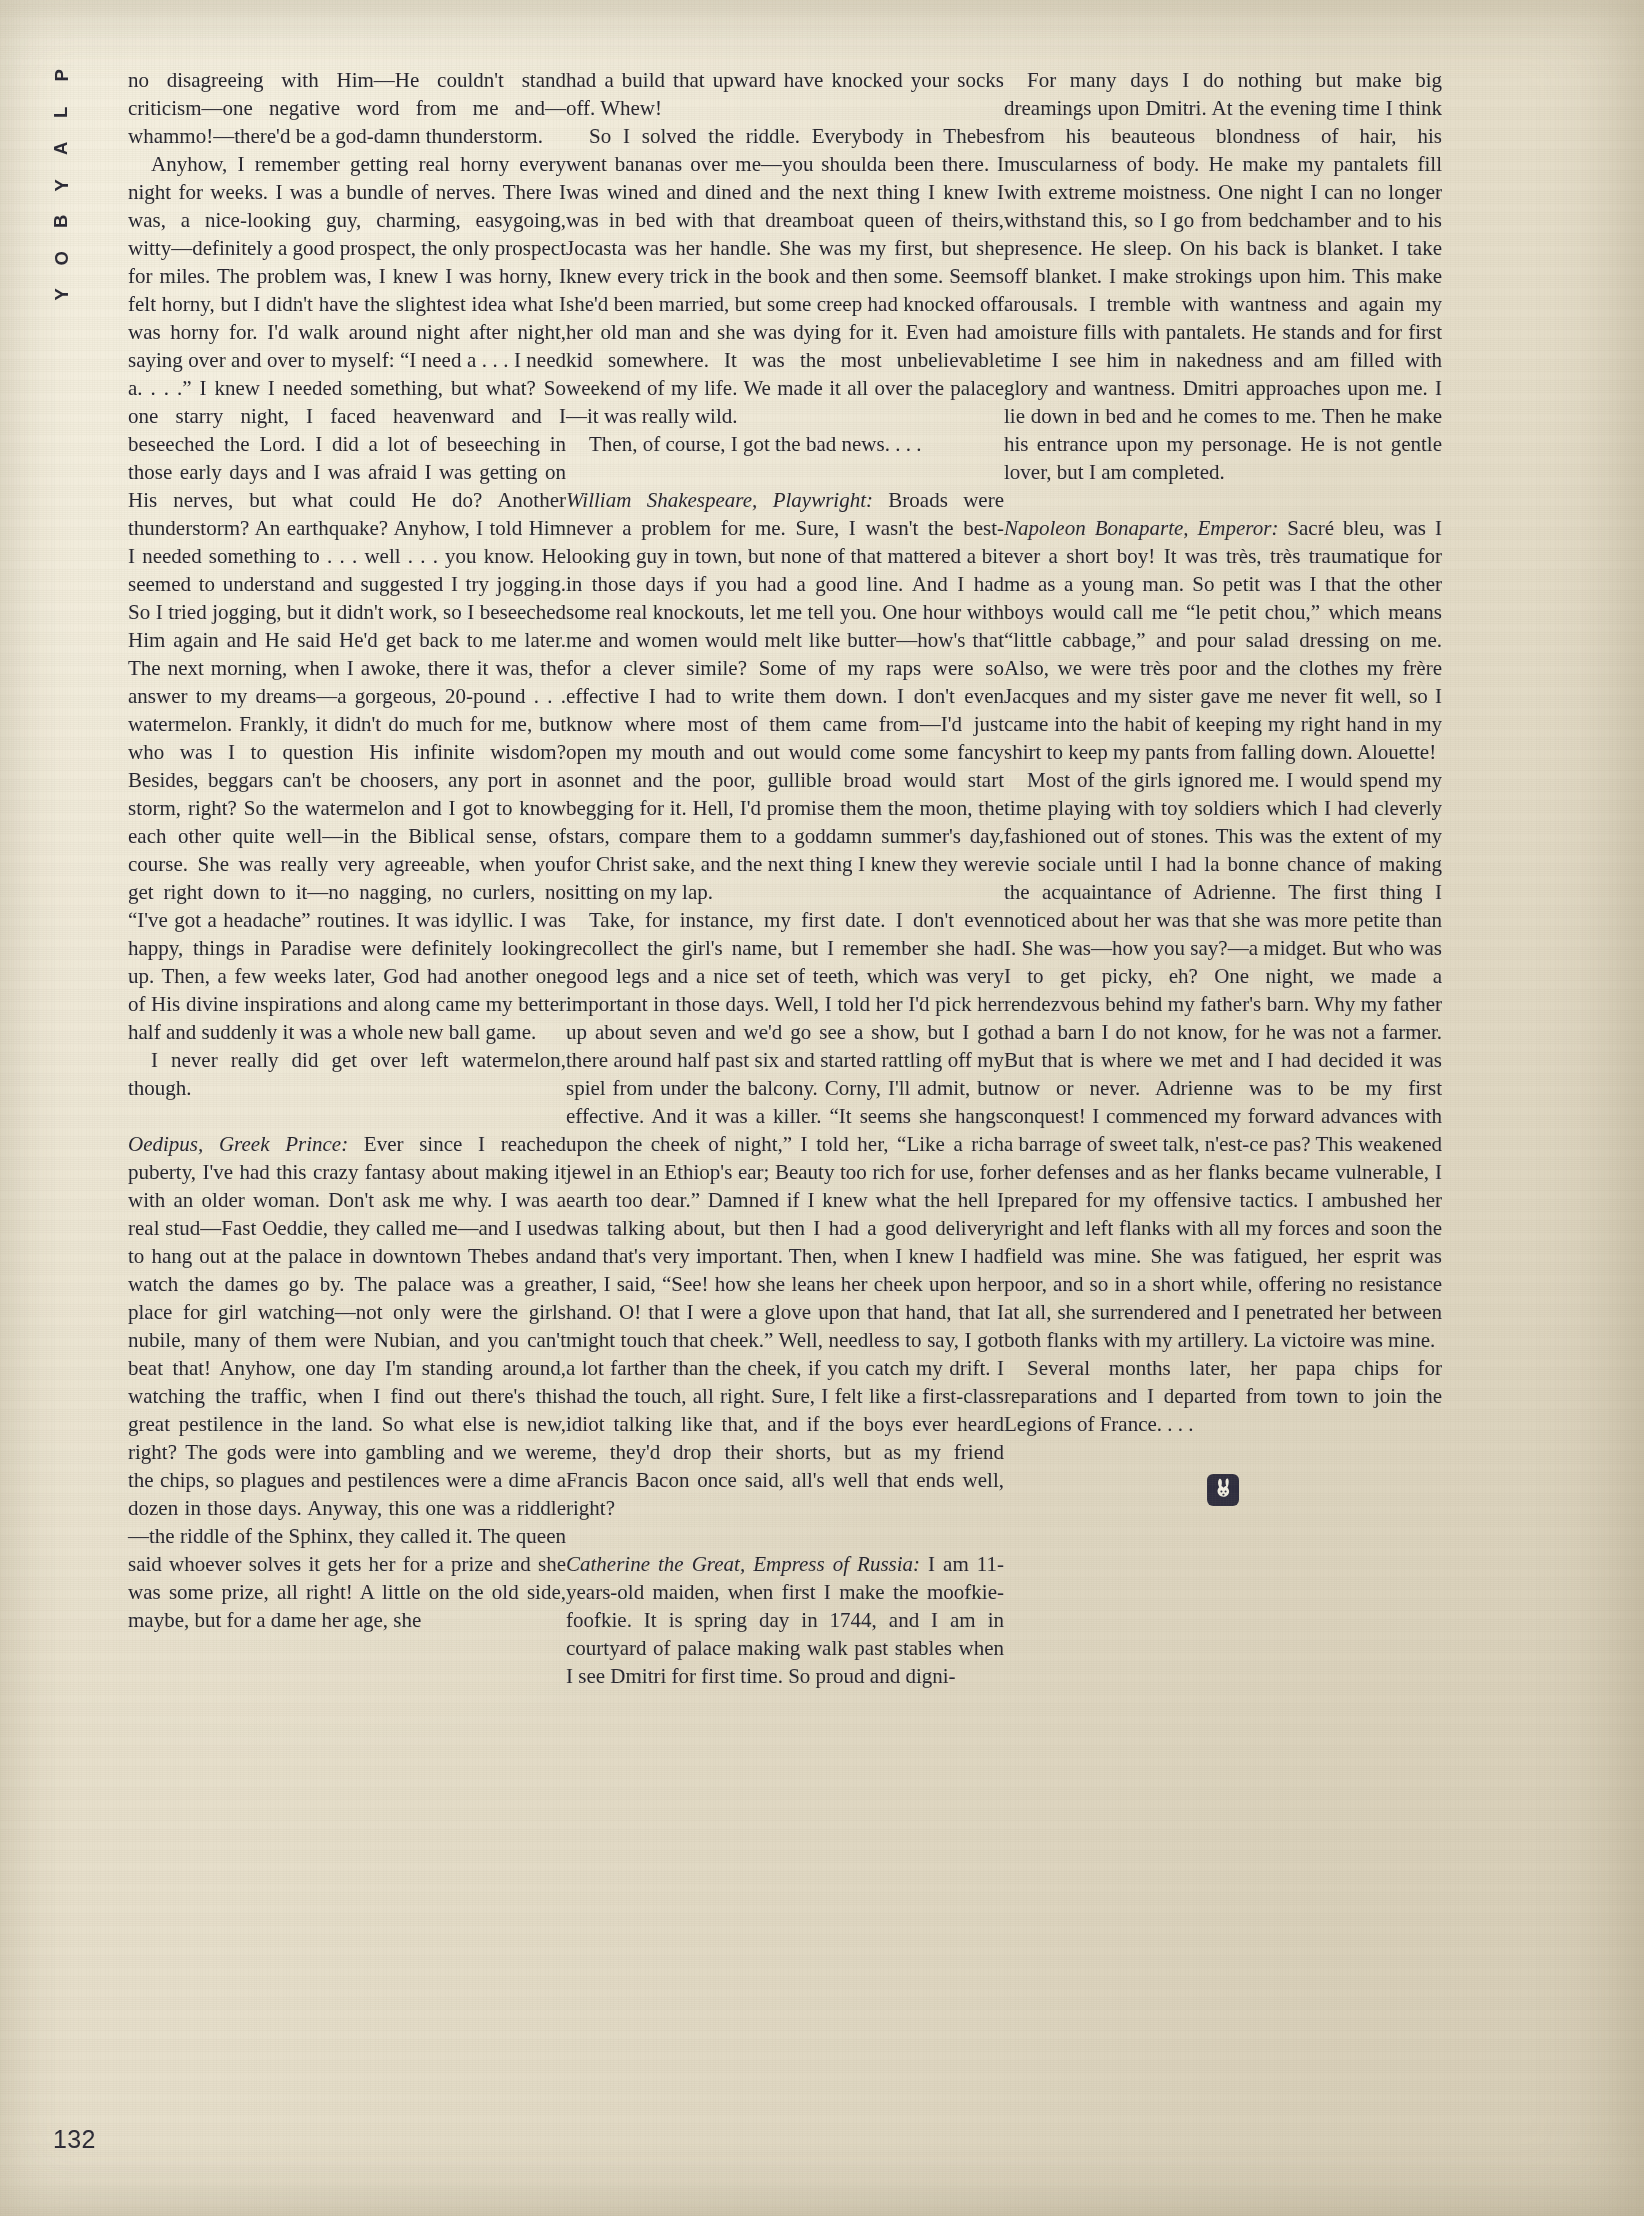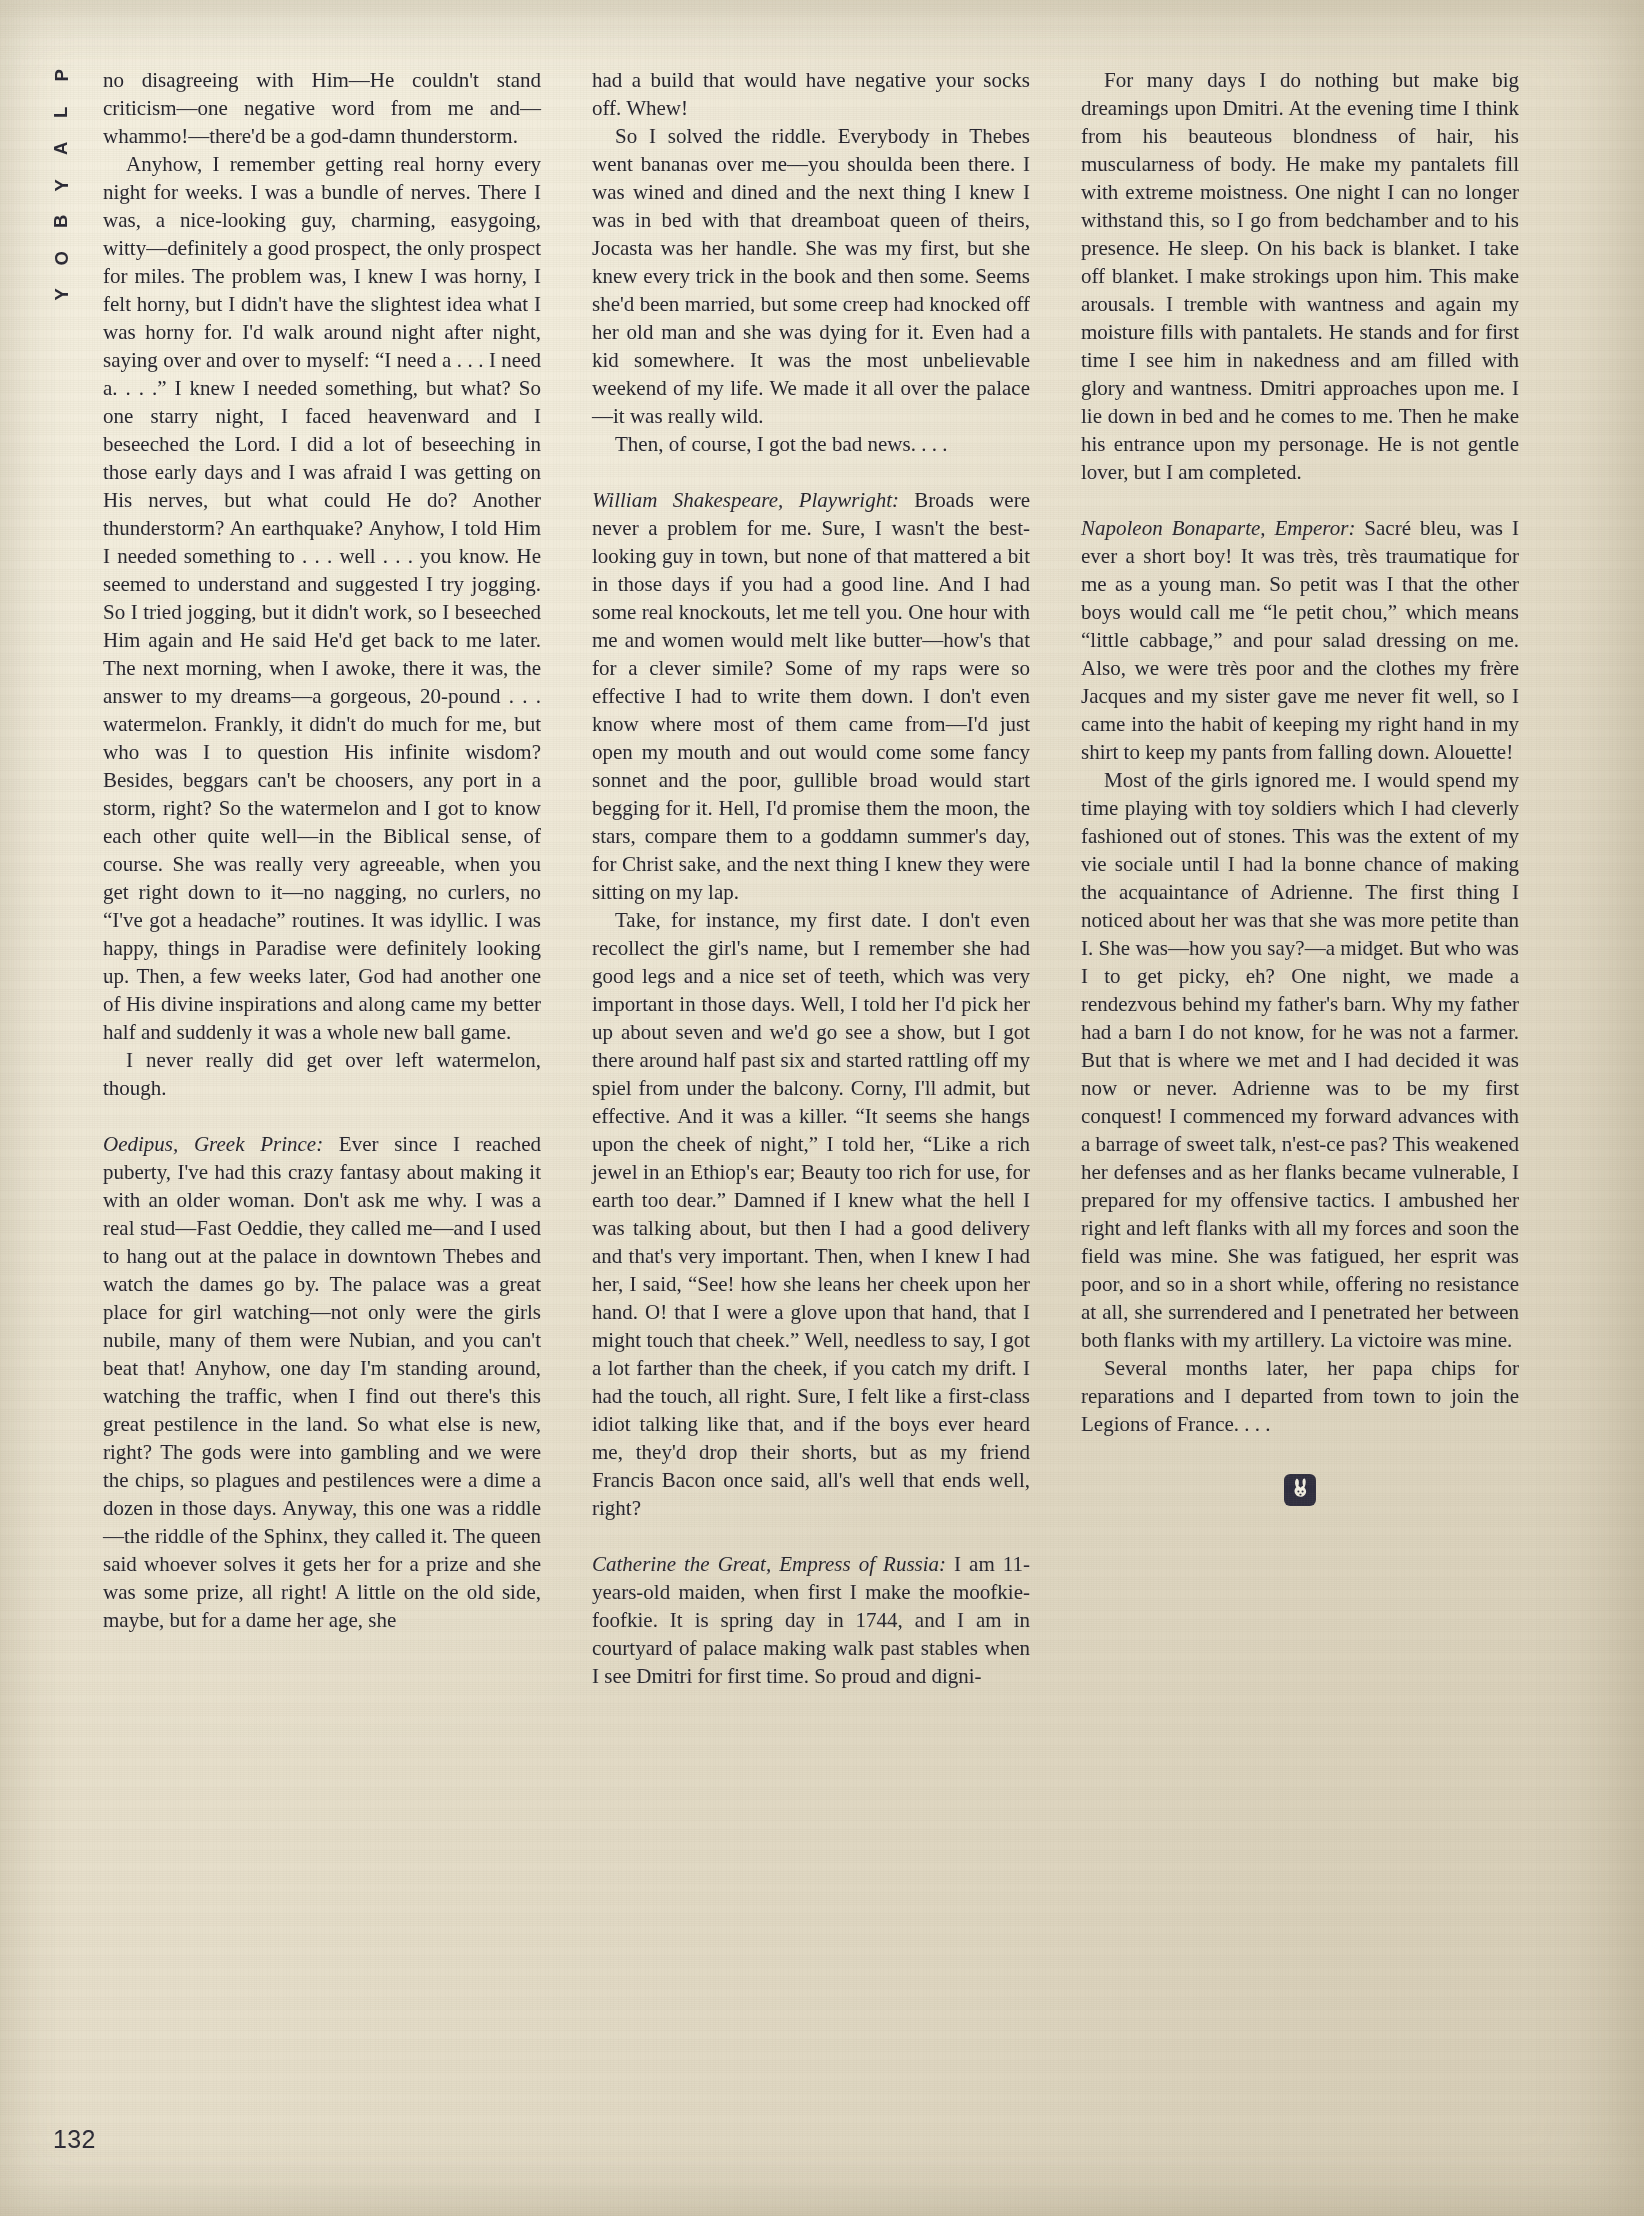--- a/index.html
+++ b/index.html
@@ -72,26 +72,25 @@
     top: 2125px;
     font-family: "Liberation Sans", "DejaVu Sans", sans-serif;
     font-size: 25px;
     color: #2b2a36;
     letter-spacing: 0.3px;
   }
 
   
   .columns {
     position: absolute;
-    left: 103px;
+    left: 128px;
     top: 66px;
     width: 1436px;
     height: 2092px;
     display: flex;
-    gap: 51px;
   }
 
   .col {
     width: 438px;
     font-size: 21px;
     line-height: 28px;
     text-align: justify;
     text-justify: inter-word;
     hyphens: manual;
     -webkit-hyphens: manual;
@@ -144,21 +143,21 @@
   <div class="folio">132</div>
 
   <div class="columns">
     <div class="col" id="col-1">
         <p class="noindent">no disagreeing with Him—He couldn't stand criticism—one negative word from me and—whammo!—there'd be a god-damn thunderstorm.</p>
         <p>Anyhow, I remember getting real horny every night for weeks. I was a bundle of nerves. There I was, a nice-looking guy, charming, easygoing, witty—definitely a good prospect, the only prospect for miles. The problem was, I knew I was horny, I felt horny, but I didn't have the slightest idea what I was horny for. I'd walk around night after night, saying over and over to myself: “I need a . . . I need a. . . .” I knew I needed something, but what? So one starry night, I faced heavenward and I beseeched the Lord. I did a lot of beseeching in those early days and I was afraid I was getting on His nerves, but what could He do? Another thunderstorm? An earthquake? Anyhow, I told Him I needed something to . . . well . . . you know. He seemed to understand and suggested I try jogging. So I tried jogging, but it didn't work, so I beseeched Him again and He said He'd get back to me later. The next morning, when I awoke, there it was, the answer to my dreams—a gorgeous, 20-pound . . . watermelon. Frankly, it didn't do much for me, but who was I to question His infinite wisdom? Besides, beggars can't be choosers, any port in a storm, right? So the watermelon and I got to know each other quite well—in the Biblical sense, of course. She was really very agreeable, when you get right down to it—no nagging, no curlers, no “I've got a headache” routines. It was idyllic. I was happy, things in Paradise were definitely looking up. Then, a few weeks later, God had another one of His divine inspirations and along came my better half and suddenly it was a whole new ball game.</p>
         <p>I never really did get over left watermelon, though.</p>
         <p class="speaker"><em class="speaker-name">Oedipus, Greek Prince:</em><span> Ever since I reached puberty, I've had this crazy fantasy about making it with an older woman. Don't ask me why. I was a real stud—Fast Oeddie, they called me—and I used to hang out at the palace in downtown Thebes and watch the dames go by. The palace was a great place for girl watching—not only were the girls nubile, many of them were Nubian, and you can't beat that! Anyhow, one day I'm standing around, watching the traffic, when I find out there's this great pestilence in the land. So what else is new, right? The gods were into gambling and we were the chips, so plagues and pestilences were a dime a dozen in those days. Anyway, this one was a riddle—the riddle of the Sphinx, they called it. The queen said whoever solves it gets her for a prize and she was some prize, all right! A little on the old side, maybe, but for a dame her age, she</span></p>
       </div>
     <div class="col" id="col-2">
-        <p class="noindent">had a build that would have negative your socks off. Whew!</p>
+        <p class="noindent">had a build that upward have knocked your socks off. Whew!</p>
         <p>So I solved the riddle. Everybody in Thebes went bananas over me—you shoulda been there. I was wined and dined and the next thing I knew I was in bed with that dreamboat queen of theirs, Jocasta was her handle. She was my first, but she knew every trick in the book and then some. Seems she'd been married, but some creep had knocked off her old man and she was dying for it. Even had a kid somewhere. It was the most unbelievable weekend of my life. We made it all over the palace—it was really wild.</p>
         <p>Then, of course, I got the bad news. . . .</p>
         <p class="speaker"><em class="speaker-name">William Shakespeare, Playwright:</em><span> Broads were never a problem for me. Sure, I wasn't the best-looking guy in town, but none of that mattered a bit in those days if you had a good line. And I had some real knockouts, let me tell you. One hour with me and women would melt like butter—how's that for a clever simile? Some of my raps were so effective I had to write them down. I don't even know where most of them came from—I'd just open my mouth and out would come some fancy sonnet and the poor, gullible broad would start begging for it. Hell, I'd promise them the moon, the stars, compare them to a goddamn summer's day, for Christ sake, and the next thing I knew they were sitting on my lap.</span></p>
         <p>Take, for instance, my first date. I don't even recollect the girl's name, but I remember she had good legs and a nice set of teeth, which was very important in those days. Well, I told her I'd pick her up about seven and we'd go see a show, but I got there around half past six and started rattling off my spiel from under the balcony. Corny, I'll admit, but effective. And it was a killer. “It seems she hangs upon the cheek of night,” I told her, “Like a rich jewel in an Ethiop's ear; Beauty too rich for use, for earth too dear.” Damned if I knew what the hell I was talking about, but then I had a good delivery and that's very important. Then, when I knew I had her, I said, “See! how she leans her cheek upon her hand. O! that I were a glove upon that hand, that I might touch that cheek.” Well, needless to say, I got a lot farther than the cheek, if you catch my drift. I had the touch, all right. Sure, I felt like a first-class idiot talking like that, and if the boys ever heard me, they'd drop their shorts, but as my friend Francis Bacon once said, all's well that ends well, right?</p>
         <p class="speaker"><em class="speaker-name">Catherine the Great, Empress of Russia:</em><span> I am 11-years-old maiden, when first I make the moofkie-foofkie. It is spring day in 1744, and I am in courtyard of palace making walk past stables when I see Dmitri for first time. So proud and digni-</span></p>
       </div>
     <div class="col" id="col-3">
         <p>For many days I do nothing but make big dreamings upon Dmitri. At the evening time I think from his beauteous blondness of hair, his muscularness of body. He make my pantalets fill with extreme moistness. One night I can no longer withstand this, so I go from bedchamber and to his presence. He sleep. On his back is blanket. I take off blanket. I make strokings upon him. This make arousals. I tremble with wantness and again my moisture fills with pantalets. He stands and for first time I see him in nakedness and am filled with glory and wantness. Dmitri approaches upon me. I lie down in bed and he comes to me. Then he make his entrance upon my personage. He is not gentle lover, but I am completed.</p>
         <p class="speaker"><em class="speaker-name">Napoleon Bonaparte, Emperor:</em><span> Sacré bleu, was I ever a short boy! It was très, très traumatique for me as a young man. So petit was I that the other boys would call me “le petit chou,” which means “little cabbage,” and pour salad dressing on me. Also, we were très poor and the clothes my frère Jacques and my sister gave me never fit well, so I came into the habit of keeping my right hand in my shirt to keep my pants from falling down. Alouette!</span></p>
         <p>Most of the girls ignored me. I would spend my time playing with toy soldiers which I had cleverly fashioned out of stones. This was the extent of my vie sociale until I had la bonne chance of making the acquaintance of Adrienne. The first thing I noticed about her was that she was more petite than I. She was—how you say?—a midget. But who was I to get picky, eh? One night, we made a rendezvous behind my father's barn. Why my father had a barn I do not know, for he was not a farmer. But that is where we met and I had decided it was now or never. Adrienne was to be my first conquest! I commenced my forward advances with a barrage of sweet talk, n'est-ce pas? This weakened her defenses and as her flanks became vulnerable, I prepared for my offensive tactics. I ambushed her right and left flanks with all my forces and soon the field was mine. She was fatigued, her esprit was poor, and so in a short while, offering no resistance at all, she surrendered and I penetrated her between both flanks with my artillery. La victoire was mine.</p>

